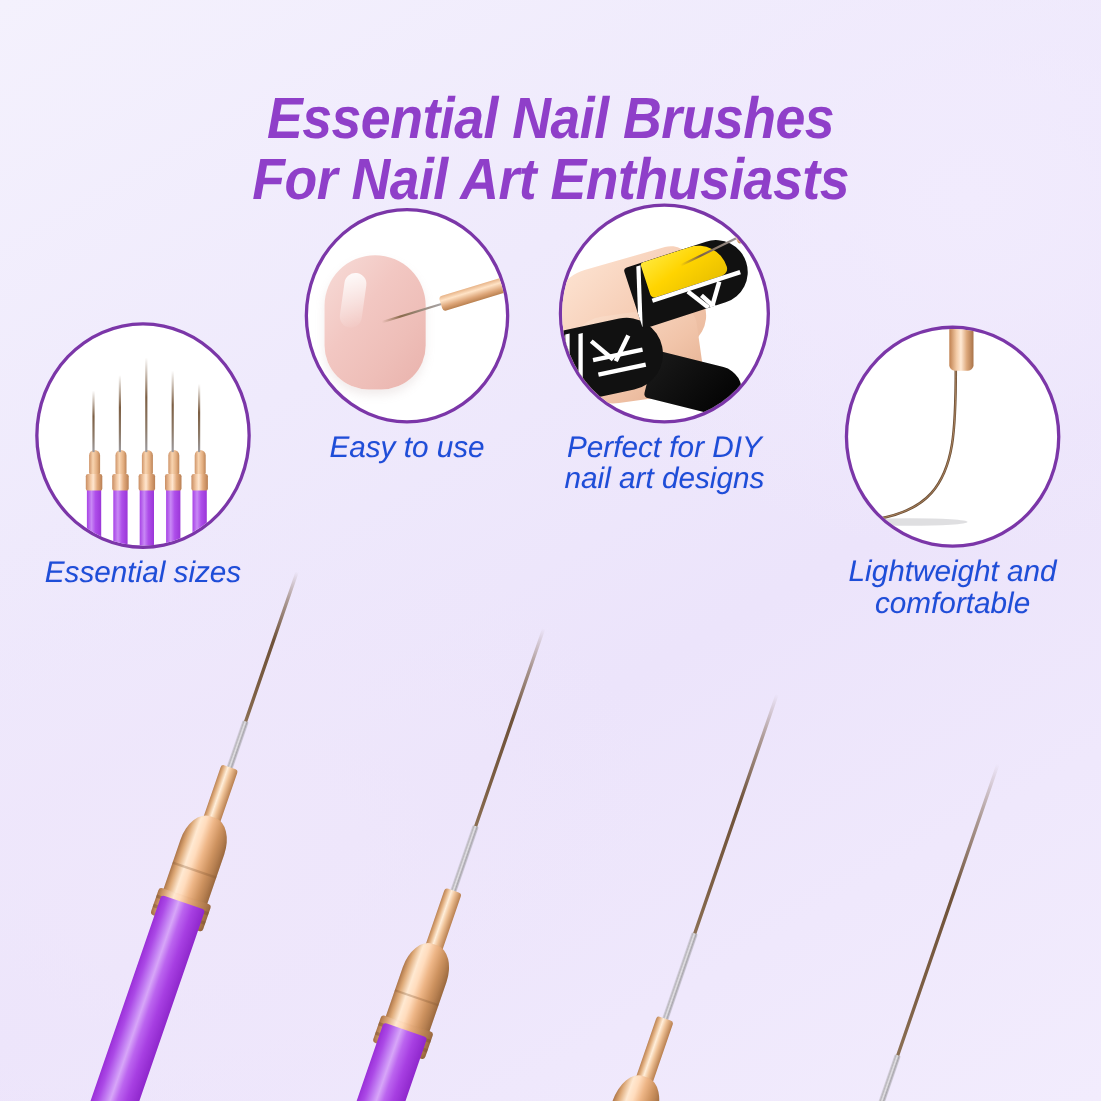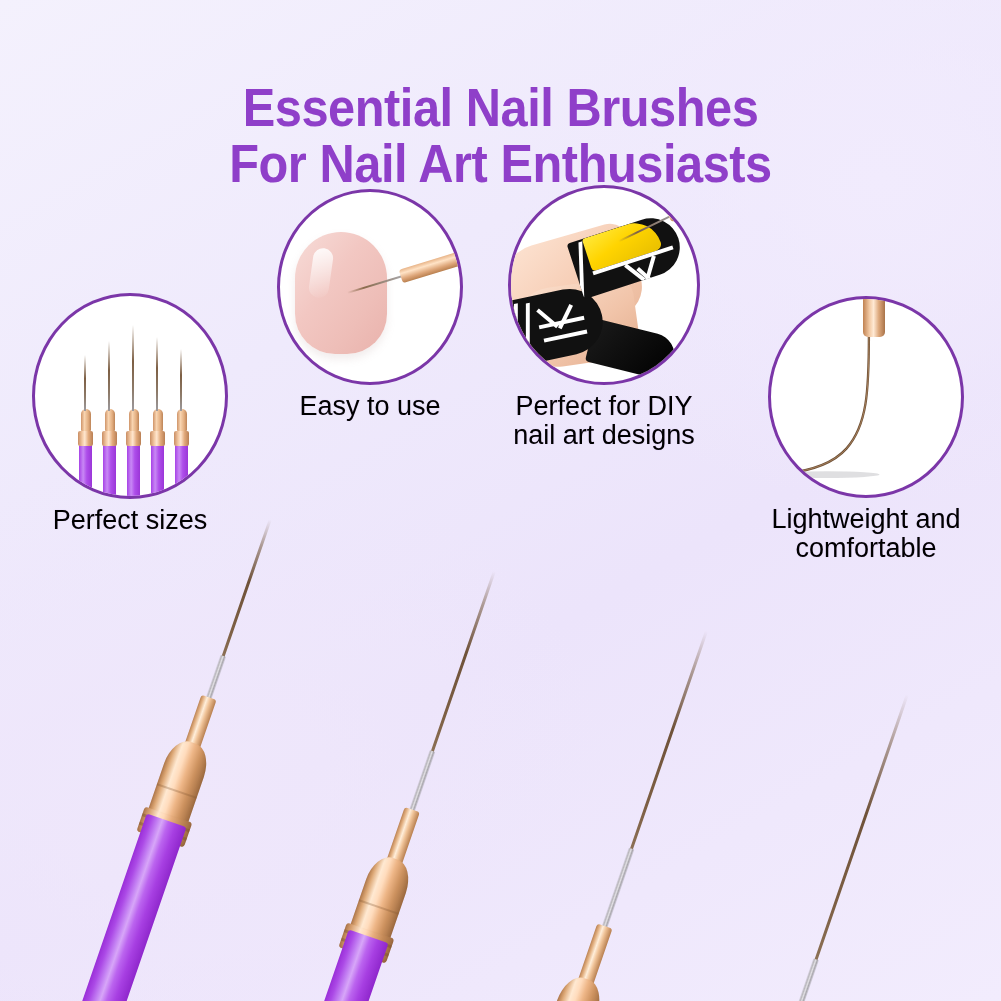--- a/index.html
+++ b/index.html
@@ -5,21 +5,21 @@
 <style>
   * { margin:0; padding:0; box-sizing:border-box; }
   html,body { width:1001px; height:1001px; overflow:hidden; }
   body {
     font-family:"Liberation Sans", sans-serif;
     background:
       radial-gradient(ellipse 70% 55% at 18% 78%, #efe7fb 0%, rgba(239,231,251,0) 62%),
       radial-gradient(ellipse 60% 50% at 88% 18%, #f1ebfd 0%, rgba(241,235,253,0) 65%),
       linear-gradient(150deg, #f4f1fd 0%, #efeafc 32%, #ece4fb 60%, #f2ecfd 100%);
   }
-  #stage { position:relative; width:818px; height:1001px; }
+  #stage { position:relative; width:818px; height:1001px;font-style:italic; }
 
   
   .headline {
     position:absolute; left:0; top:24px; width:1001px;
     text-align:center;
     color:#8f3fc9;
     font-weight:bold;
     font-size:53px;
     line-height:1.06;
     letter-spacing:-0.5px;
@@ -34,21 +34,21 @@
   .bubble {
     border:3px solid #7b36a8;
     border-radius:50%;
     background:#ffffff;
     overflow:hidden;
     position:relative;
   }
   .cap {
     margin-top:7px;
     text-align:center;
-    color:#000000;
+    color:#1d4ed8;
     font-size:27px;
     line-height:1.08;
     white-space:pre-line;
     text-shadow:0 0 1px rgba(154,79,210,.25);
   }
 
   #feat1 { left:32px; top:293px; }
   #feat1 .bubble { width:196px; height:206px; }
   #feat1 .cap { width:196px; }
 
@@ -275,21 +275,21 @@
             <div class="mt" style="bottom:91px;height:74px"></div>
           </div>
           <div class="mini" style="left: 138px;">
             <div class="mb" style="height:58px"></div>
             <div class="mf" style="bottom:56px"></div>
             <div class="mn" style="bottom:71px;height:22px"></div>
             <div class="mt" style="bottom:91px;height:62px"></div>
           </div>
         </div>
     </div>
-    <div class="cap">Perfect sizes</div>
+    <div class="cap">Essential sizes</div>
   </div>
 
   <div class="feat" id="feat2">
     <div class="bubble">
       <div class="finger-big"></div>
       <div class="nail-big"></div>
       <div class="brush2">
         <div class="t2"></div>
         <div class="f2"></div>
         <div class="f2b"></div>

